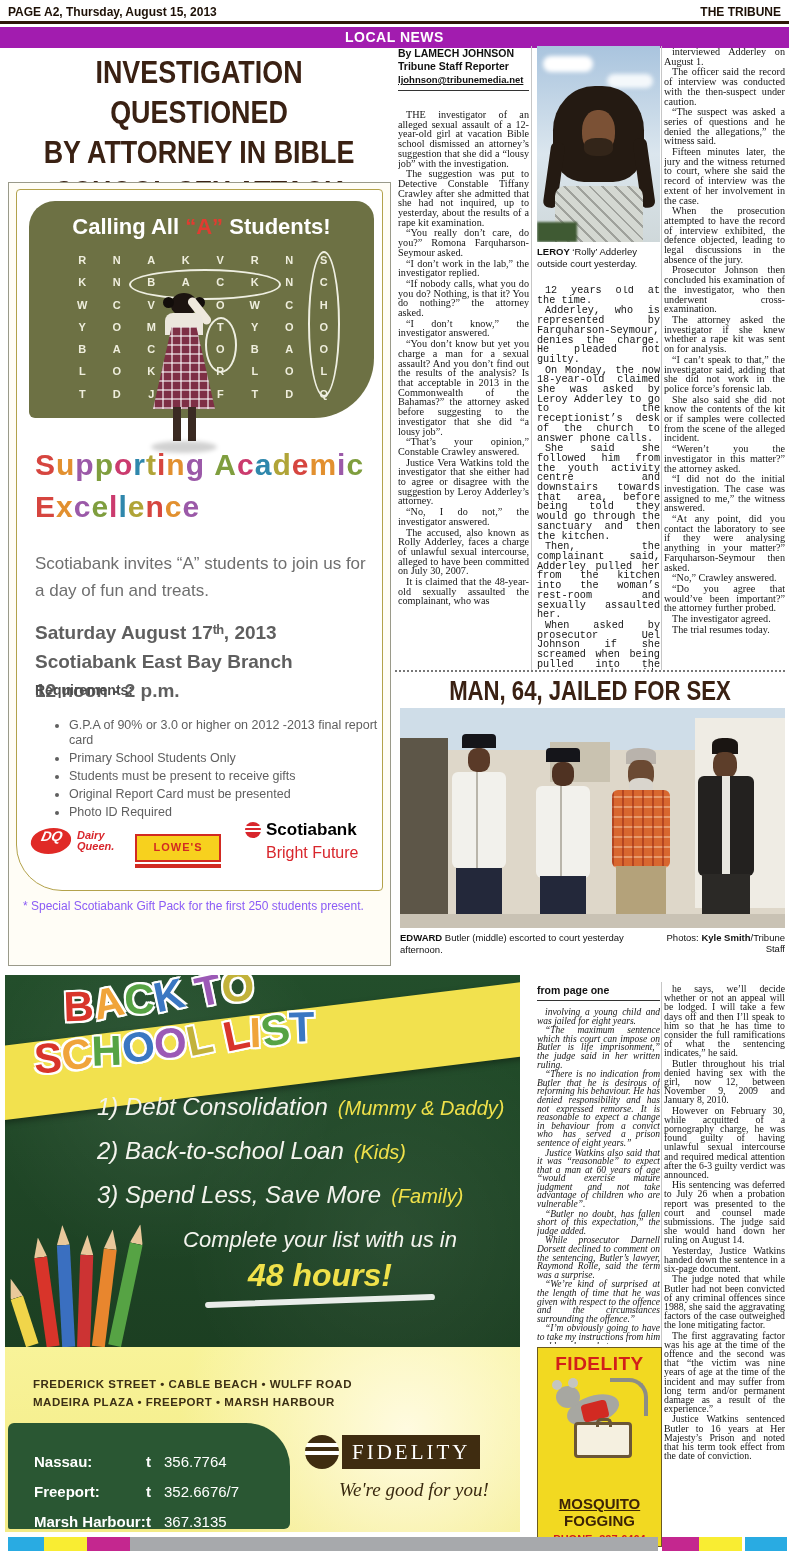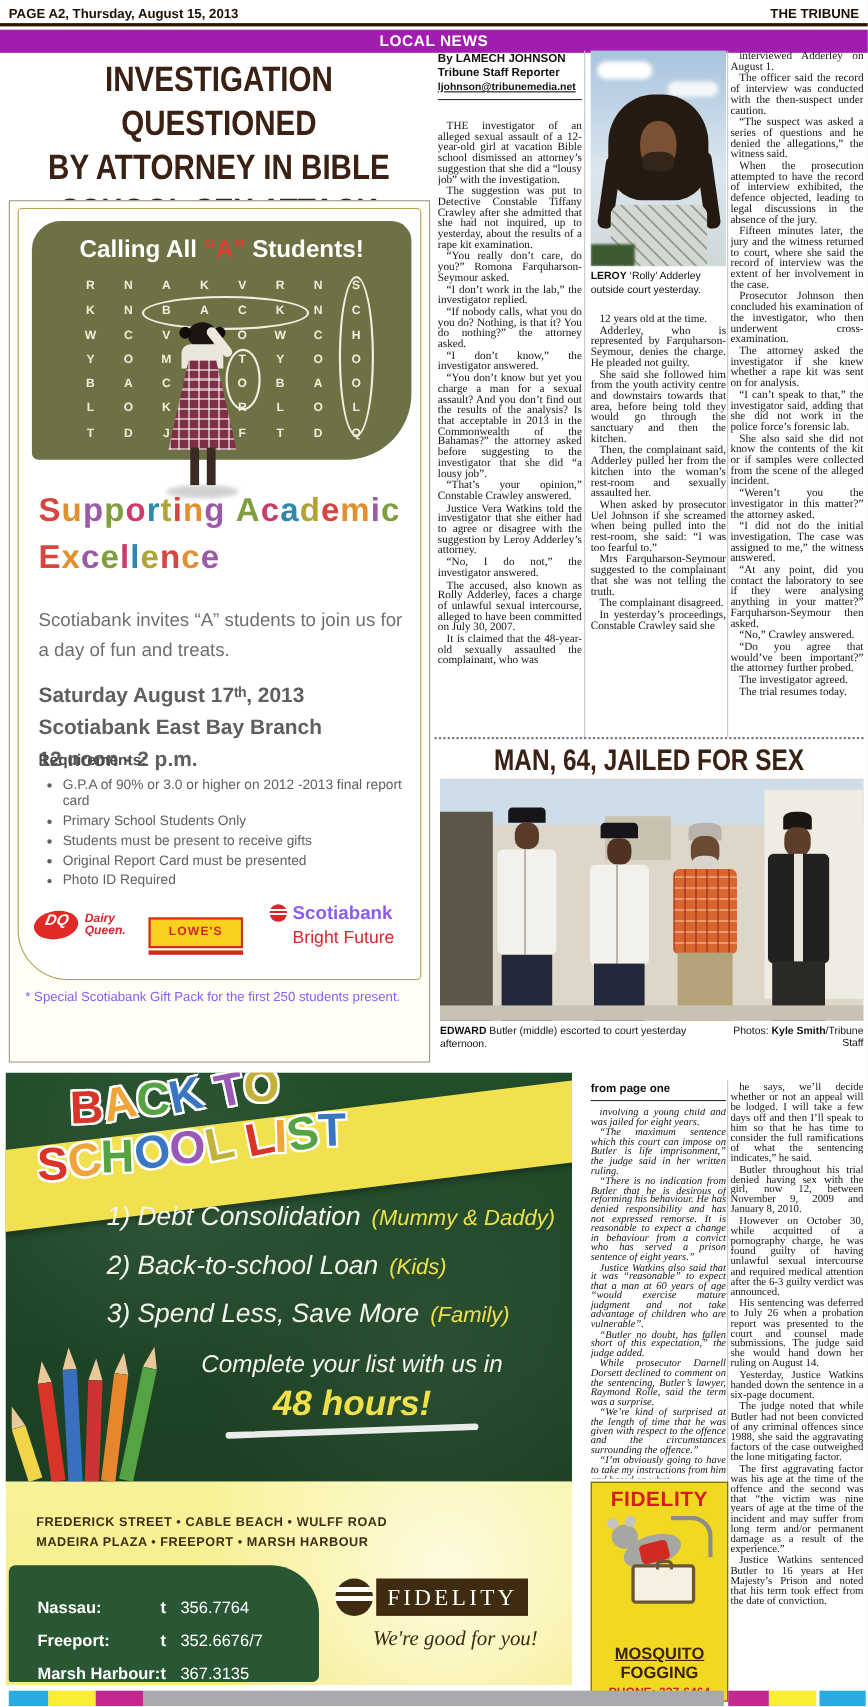--- a/index.html
+++ b/index.html
@@ -49,21 +49,21 @@
             text-align:center;line-height:22px;}
   .wscircle{position:absolute;border:2px solid #efefe2;border-radius:50%;}
   .tagline{font-family:"Liberation Sans",sans-serif;font-weight:bold;font-size:30px;letter-spacing:1px;}
   .sgray{font-family:"Liberation Sans",sans-serif;color:#6f6f6f;}
   .sreq li{margin:0 0 3px;}
   .dq-oval{width:40px;height:26px;background:#e02a26;border-radius:50%;transform:skewX(-12deg);
            color:#fff;text-align:center;line-height:26px;font:italic bold 14px "Liberation Sans",sans-serif;}
   .dq-name{font:italic bold 11px "Liberation Sans",sans-serif;color:#d8262c;line-height:11px;}
   .lowes{width:82px;height:24px;background:#f7d11e;border:2px solid #d22a22;color:#d22a22;
          font:bold 11px "Liberation Sans",sans-serif;text-align:center;line-height:22px;letter-spacing:1px;}
-  .scotia-word{font:bold 17px "Liberation Sans",sans-serif;color:#8b5cf6;}
+  .scotia-word{font:bold 17px "Liberation Sans",sans-serif;color:#000000;}
   .bright{font:16px "Liberation Sans",sans-serif;color:#d8262c;}
   .sflag{width:16px;height:16px;border-radius:50%;background:
          linear-gradient(#d8262c 0 4px,#fff 4px 6px,#d8262c 6px 8px,#fff 8px 10px,#d8262c 10px 16px);}
   
   .fidelity{left:5px;top:975px;width:515px;height:557px;overflow:hidden;}
   .chalk{position:absolute;left:0;top:0;width:515px;height:372px;
          background:radial-gradient(circle at 30% 30%,rgba(255,255,255,.07),transparent 40%),
                     radial-gradient(circle at 75% 70%,rgba(255,255,255,.06),transparent 45%),
                     linear-gradient(#234e2b,#1c3f22);}
   .ribbon{position:absolute;left:-30px;top:40px;width:560px;height:74px;background:#f2e14e;
@@ -151,39 +151,40 @@
     <div class="abs" style="left:100px;top:92px;width:14px;height:70px;background:#241a12;transform:rotate(-8deg);border-radius:6px;"></div>
     <div class="abs" style="left:45px;top:64px;width:33px;height:44px;background:#7b5135;border-radius:46%;"></div>
     <div class="abs" style="left:47px;top:92px;width:29px;height:18px;background:#332519;border-radius:40%;"></div>
     <div class="abs" style="left:18px;top:140px;width:88px;height:56px;background:#d4d8d2;border-radius:10px 10px 0 0;background-image:repeating-linear-gradient(45deg,rgba(60,60,55,.35) 0 2px,transparent 2px 9px);"></div>
     <div class="abs" style="left:0;top:176px;width:40px;height:20px;background:#3f5a33;filter:blur(1px);"></div>
   </div>
   <div class="abs cap" style="left:537px;top:246px;width:123px;">
     <b>LEROY</b><span> ‘Rolly’ Adderley outside court yesterday.</span>
   </div>
 
-  <div class="abs col" style="left:537px;top:286px;width:123px;height:384px;">
+  <div class="abs col" style="left:537px;top:286px;width:123px;height:384px;font-family:Liberation Mono, monospace;">
 
   <p>12 years old at the time.</p>
       <p>Adderley, who is represented by Farquharson-Seymour, denies the charge. He pleaded not guilty.</p>
+      <p>On Monday, the now 18-year-old claimed she was asked by Leroy Adderley to go to the receptionist’s desk of the church to answer phone calls.</p>
       <p>She said she followed him from the youth activity centre and downstairs towards that area, before being told they would go through the sanctuary and then the kitchen.</p>
       <p>Then, the complainant said, Adderley pulled her from the kitchen into the woman’s rest-room and sexually assaulted her.</p>
       <p>When asked by prosecutor Uel Johnson if she screamed when being pulled into the rest-room, she said: “I was too fearful to.”</p>
       <p>Mrs Farquharson-Seymour suggested to the complainant that she was not telling the truth.</p>
       <p>The complainant disagreed.</p>
       <p>In yesterday’s proceedings, Constable Crawley said she</p>
     </div>
 
   <div class="abs col" style="left:664px;top:47px;width:121px;height:622px;">
 
   <p>interviewed Adderley on August 1.</p>
       <p>The officer said the record of interview was conducted with the then-suspect under caution.</p>
       <p>“The suspect was asked a series of questions and he denied the allegations,” the witness said.</p>
+      <p>Fifteen minutes later, the jury and the witness returned to court, where she said the record of interview was the extent of her involvement in the case.</p>
       <p>When the prosecution attempted to have the record of interview exhibited, the defence objected, leading to legal discussions in the absence of the jury.</p>
-      <p>Fifteen minutes later, the jury and the witness returned to court, where she said the record of interview was the extent of her involvement in the case.</p>
       <p>Prosecutor Johnson then concluded his examination of the investigator, who then underwent cross-examination.</p>
       <p>The attorney asked the investigator if she knew whether a rape kit was sent on for analysis.</p>
       <p>“I can’t speak to that,” the investigator said, adding that she did not work in the police force’s forensic lab.</p>
       <p>She also said she did not know the contents of the kit or if samples were collected from the scene of the alleged incident.</p>
       <p>“Weren’t you the investigator in this matter?” the attorney asked.</p>
       <p>“I did not do the initial investigation. The case was assigned to me,” the witness answered.</p>
       <p>“At any point, did you contact the laboratory to see if they were analysing anything in your matter?” Farquharson-Seymour then asked.</p>
       <p>“No,” Crawley answered.</p>
       <p>“Do you agree that would’ve been important?” the attorney further probed.</p>
       <p>The investigator agreed.</p>
@@ -240,21 +241,21 @@
       <p>Justice Watkins also said that it was “reasonable” to expect that a man at 60 years of age “would exercise mature judgment and not take advantage of children who are vulnerable”.</p>
       <p>“Butler no doubt, has fallen short of this expectation,” the judge added.</p>
       <p>While prosecutor Darnell Dorsett declined to comment on the sentencing, Butler’s lawyer, Raymond Rolle, said the term was a surprise.</p>
       <p>“We’re kind of surprised at the length of time that he was given with respect to the offence and the circumstances surrounding the offence.”</p>
       <p>“I’m obviously going to have to take my instructions from him and based on what</p>
     </div>
   <div class="abs col" style="left:664px;top:984px;width:121px;height:548px;font-size:9.8px;line-height:9.2px;">
 
   <p>he says, we’ll decide whether or not an appeal will be lodged. I will take a few days off and then I’ll speak to him so that he has time to consider the full ramifications of what the sentencing indicates,” he said.</p>
       <p>Butler throughout his trial denied having sex with the girl, now 12, between November 9, 2009 and January 8, 2010.</p>
-      <p>However on October 30, while acquitted of a pornography charge, he was found guilty of having unlawful sexual intercourse and required medical attention after the 6-3 guilty verdict was announced.</p>
+      <p>However on February 30, while acquitted of a pornography charge, he was found guilty of having unlawful sexual intercourse and required medical attention after the 6-3 guilty verdict was announced.</p>
       <p>His sentencing was deferred to July 26 when a probation report was presented to the court and counsel made submissions. The judge said she would hand down her ruling on August 14.</p>
       <p>Yesterday, Justice Watkins handed down the sentence in a six-page document.</p>
       <p>The judge noted that while Butler had not been convicted of any criminal offences since 1988, she said the aggravating factors of the case outweighed the lone mitigating factor.</p>
       <p>The first aggravating factor was his age at the time of the offence and the second was that “the victim was nine years of age at the time of the incident and may suffer from long term and/or permanent damage as a result of the experience.”</p>
       <p>Justice Watkins sentenced Butler to 16 years at Her Majesty’s Prison and noted that his term took effect from the date of conviction.</p>
     </div>
 
   <div class="abs scotia">
     <div class="scard">
       <div class="spanel">
@@ -343,21 +344,21 @@
       <div class="abs sgray" style="left:18px;top:360px;width:332px;font-size:17px;line-height:27px;">Scotiabank invites “A” students to join us for a day of fun and treats.</div>
 
       <div class="abs sgray" style="left:18px;top:428px;font-weight:bold;font-size:19px;line-height:29px;color:#5f5f5f;">
 
       <div>Saturday August 17ᵗʰ, 2013</div>
           <div>Scotiabank East Bay Branch</div>
           <div>12 noon - 2 p.m.</div>
         </div>
 
       <div class="abs sgray" style="left:18px;top:492px;font-weight:bold;font-size:14px;color:#4c4c4c;">Requirements:</div>
-      <ul class="abs sgray sreq" style="left:14px;top:512px;width:336px;font-size:12.5px;line-height:15px;color:#5f5f5f;margin:4px;padding-left:22px;">
+      <ul class="abs sgray sreq" style="left:14px;top:512px;width:336px;font-size:12.5px;line-height:15px;color:#5f5f5f;margin:16px;padding-left:22px;">
 
       <li>G.P.A of 90% or 3.0 or higher on 2012 -2013 final report card</li>
           <li>Primary School Students Only</li>
           <li>Students must be present to receive gifts</li>
           <li>Original Report Card must be presented</li>
           <li>Photo ID Required</li>
         </ul>
 
       <div class="abs" style="left:14px;top:638px;display:flex;align-items:center;gap:6px;">
         <div class="dq-oval">DQ</div>

